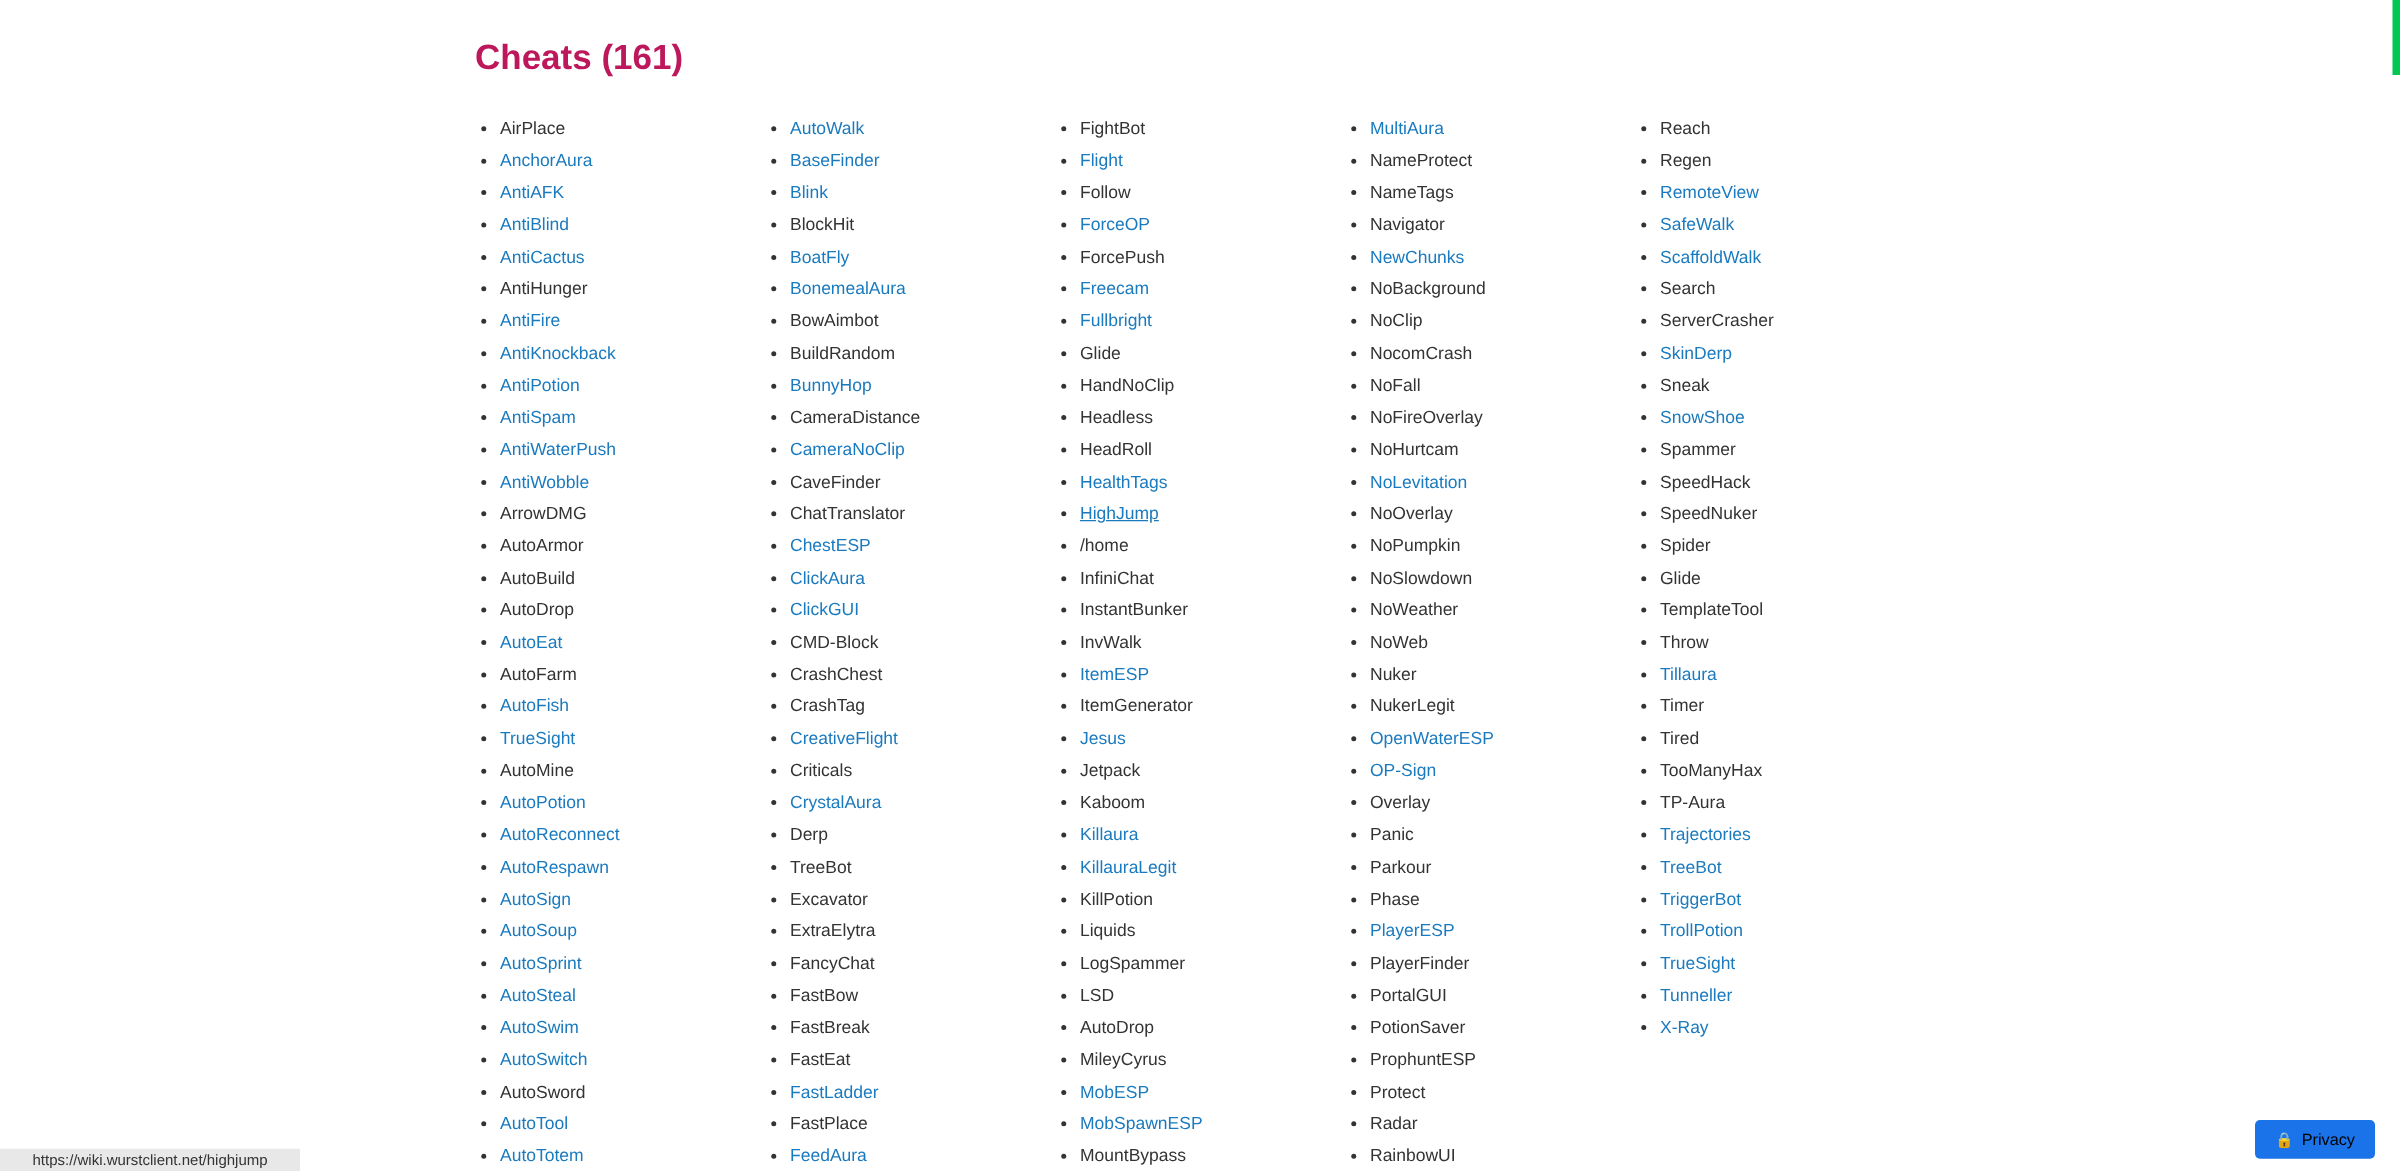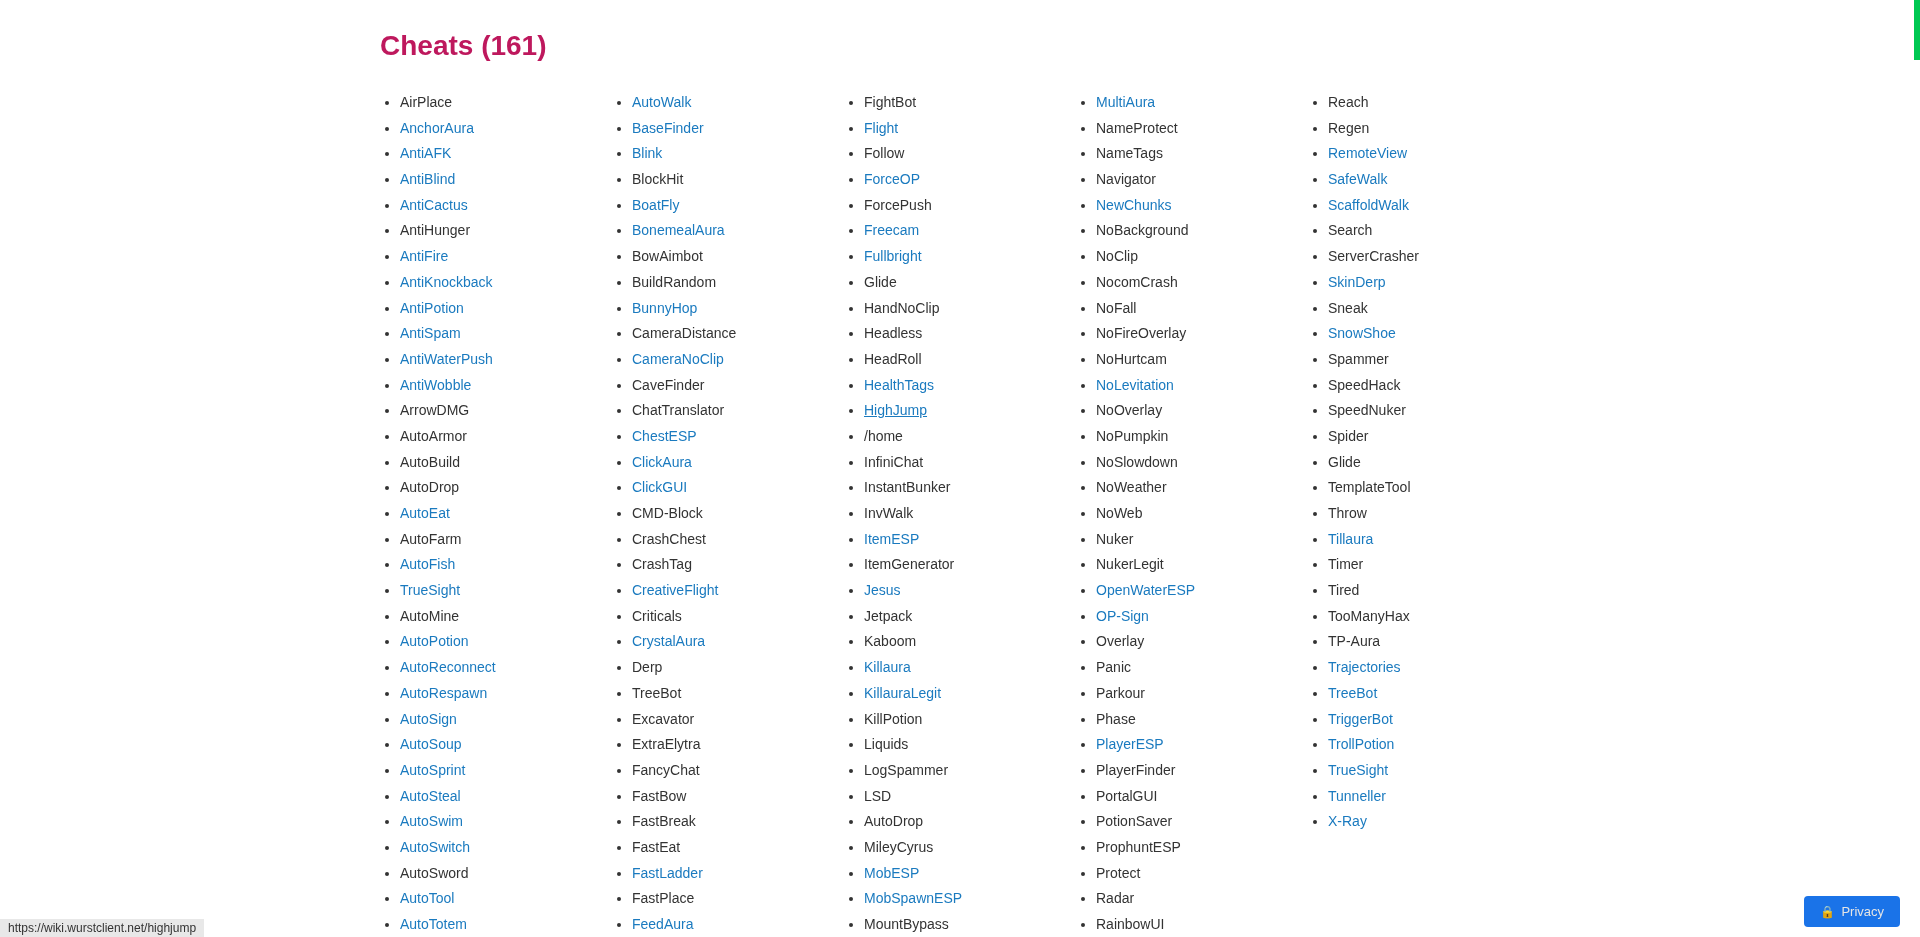--- a/index.html
+++ b/index.html
@@ -64,31 +64,31 @@
       width: 6px;
       height: 60px;
       background: #00c853;
     }
     
     .status-bar {
       position: fixed;
       bottom: 0;
       left: 0;
       background: #e8e8e8;
-      padding: 2px 8px;
+      padding: 2px 26px;
       font-size: 12px;
       color: #333;
     }
     
     .privacy-btn {
       position: fixed;
       bottom: 10px;
       right: 20px;
       background: #1a73e8;
-      color: #e5e5e5;
+      color: #000000;
       border: none;
       padding: 8px 16px;
       border-radius: 4px;
       font-size: 13px;
       cursor: pointer;
       display: flex;
       align-items: center;
       gap: 6px;
     }
     .privacy-btn::before {

